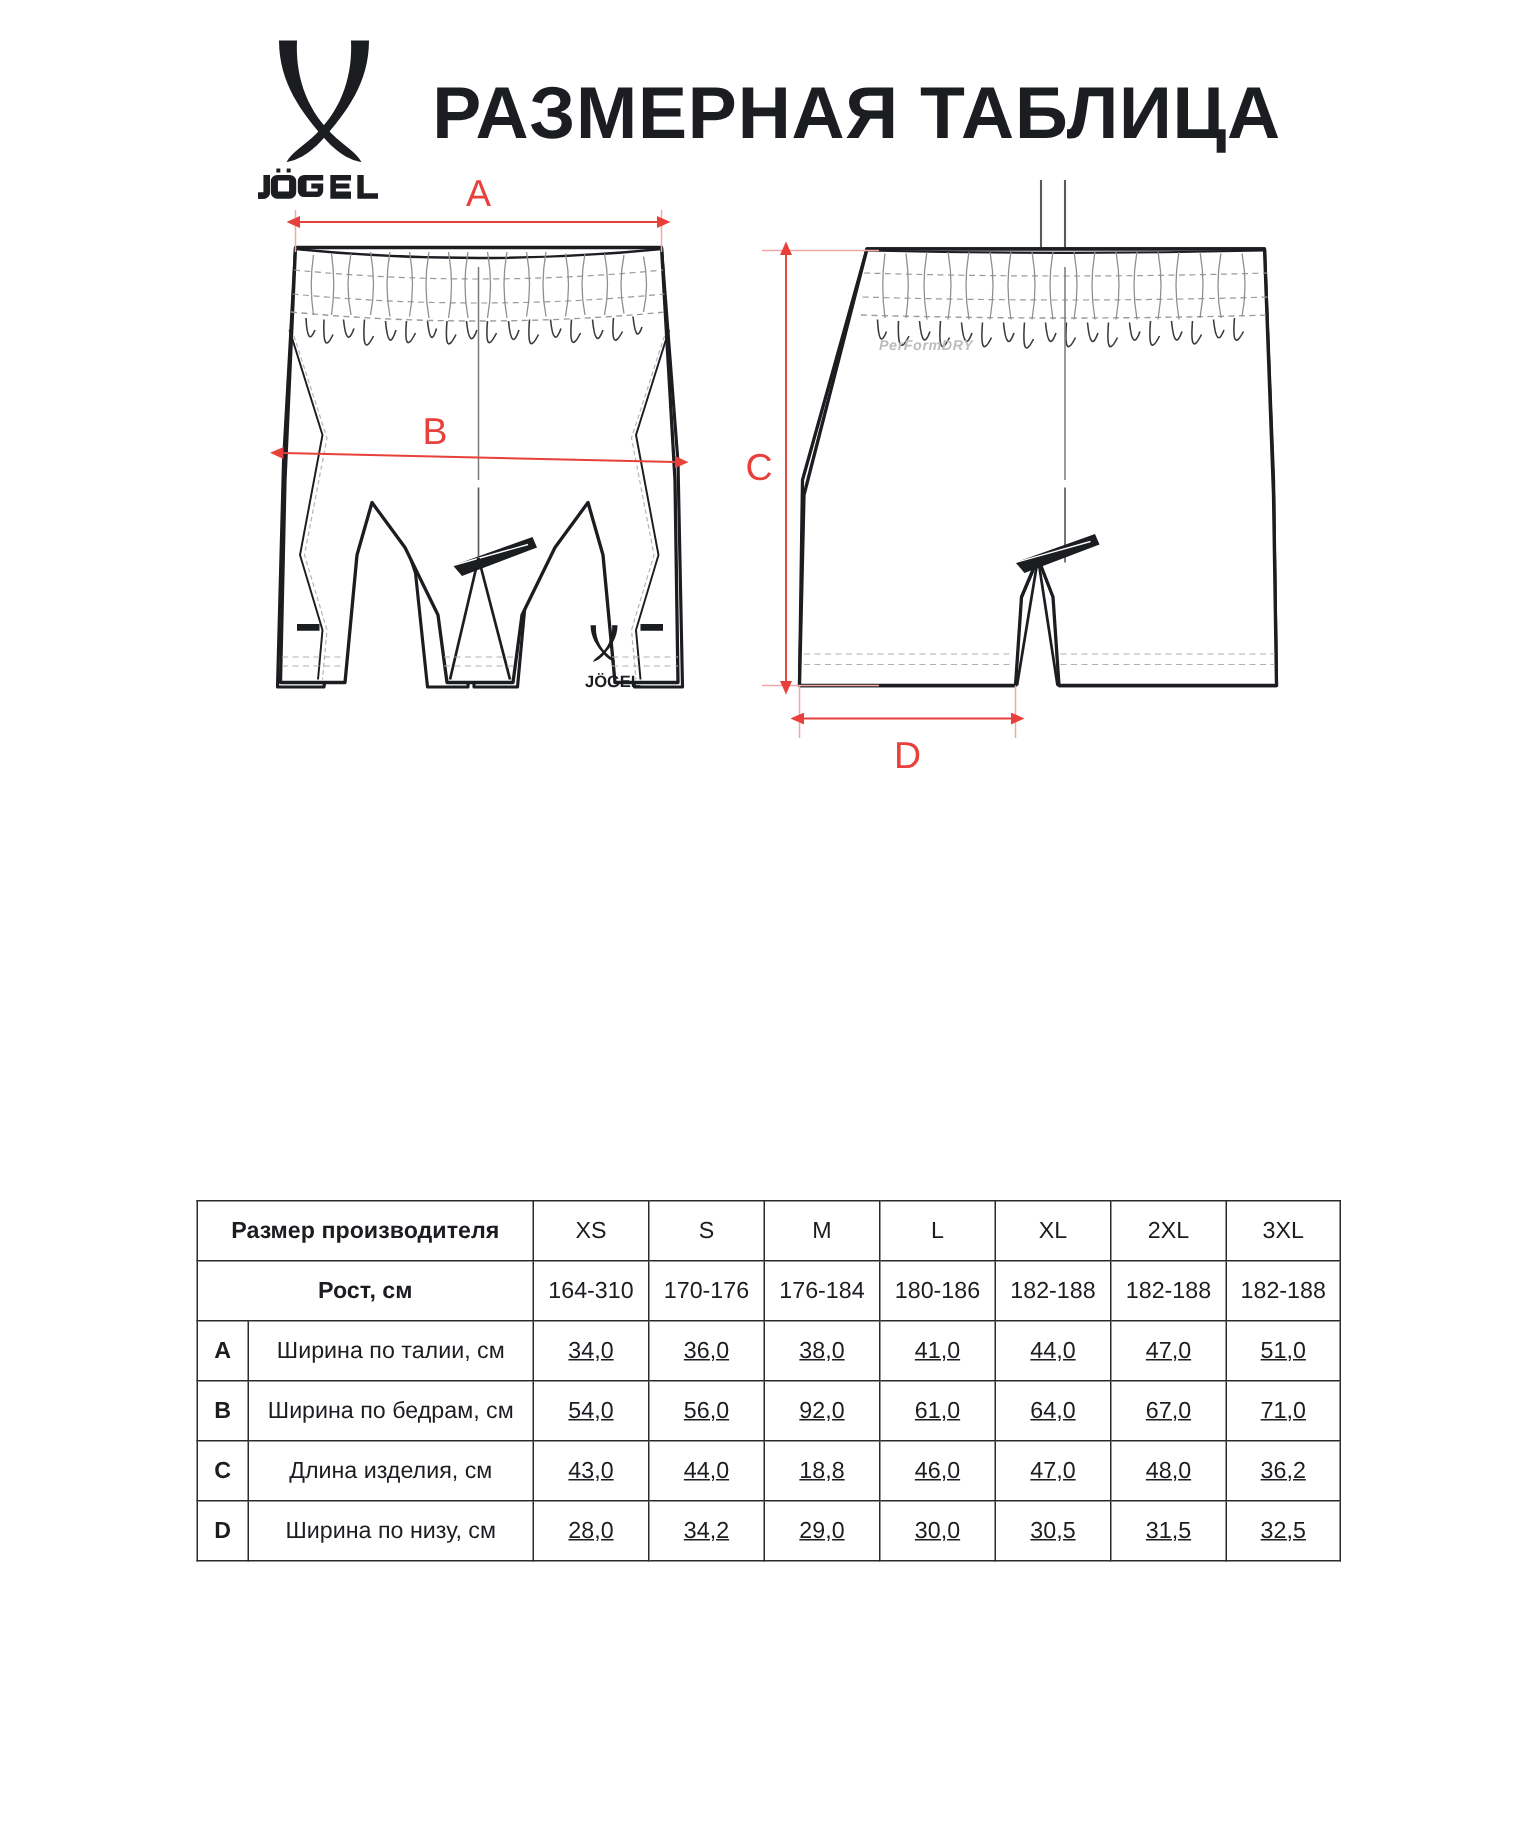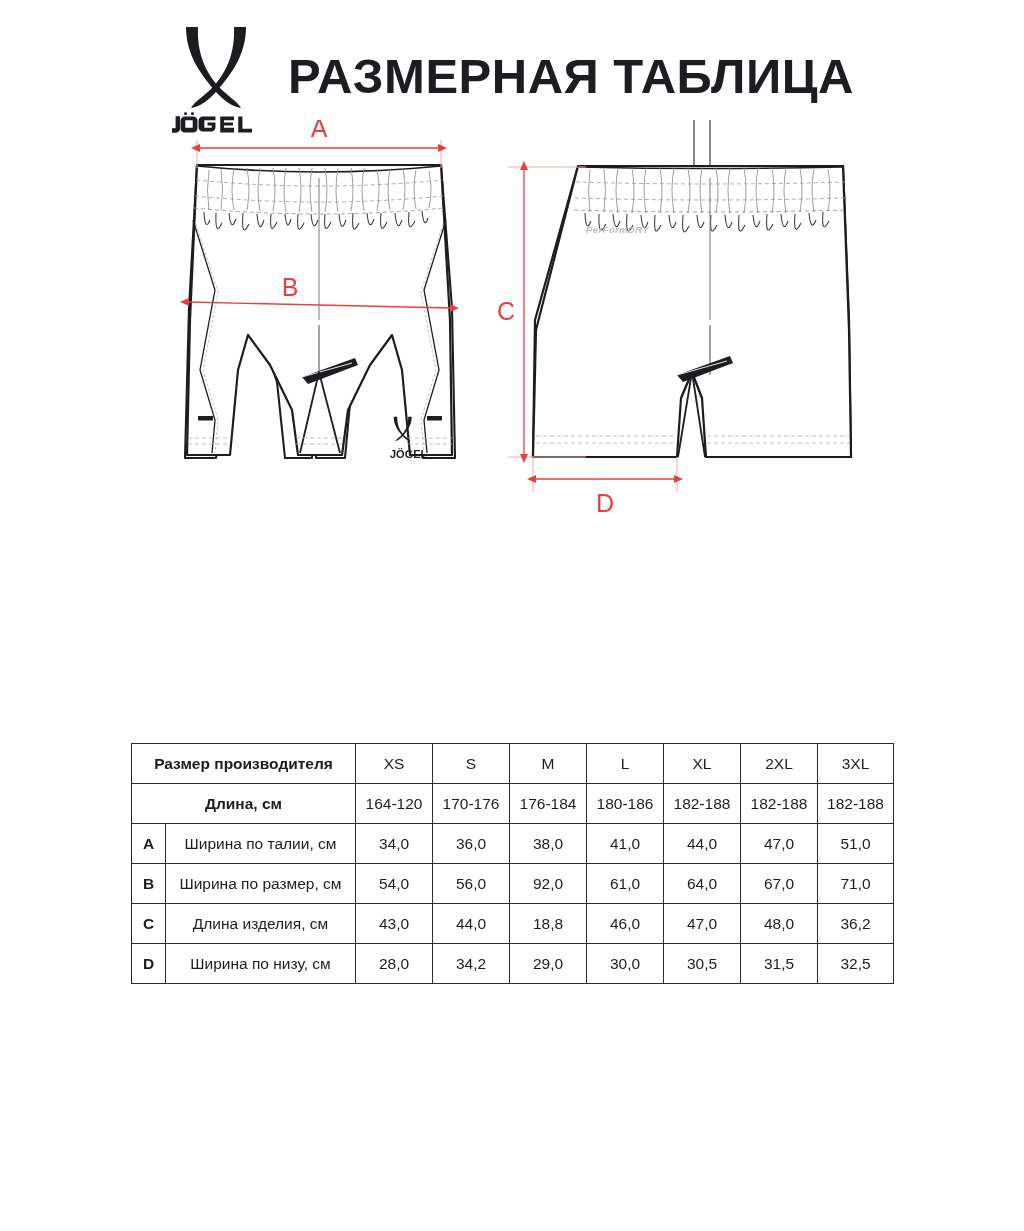--- a/index.html
+++ b/index.html
@@ -53,21 +53,21 @@
     position: relative;
     width: 1024px;
     height: 500px;
   }
   .illustration svg { display: block; }
 
   
   .table-wrap {
     position: absolute;
     left: 131px;
-    top: 743px;
+    top: 800px;
     width: 762px;
   }
   table.size-table {
     border-collapse: collapse;
     width: 762px;
     table-layout: fixed;
   }
   table.size-table td {
     border: 1.5px solid #2b2b2b;
     height: 40px;
@@ -88,21 +88,21 @@
     font-weight: bold;
     font-size: 17px;
     width: 34px;
   }
   td.row-desc {
     text-align: left;
     padding-left: 12px;
     font-size: 15px;
   }
   td.size-col { font-size: 15.5px; }
-  td.val-col { font-size: 15.5px; }
+  td.val-col { font-size: 15.5px; text-decoration: underline; }
 </style>
 </head>
 <body>
 
 <div class="header">
 
   <div class="brand-logo">
     <svg class="brand-mark" width="78" height="88" viewBox="0 0 78 88">
       <path d="M9 6 C9 34, 24 54, 40 72 C50 83, 58 86, 64 87 C60 80, 52 76, 44 68 C26 50, 20 28, 21 6 Z" fill="#1b1d21"></path>
       <path d="M69 6 C69 34, 54 54, 38 72 C28 83, 20 86, 14 87 C18 80, 26 76, 34 68 C52 50, 58 28, 57 6 Z" fill="#1b1d21"></path>
@@ -357,22 +357,22 @@
         <td class="size-col">S</td>
         <td class="size-col">M</td>
         <td class="size-col">L</td>
         <td class="size-col">XL</td>
         <td class="size-col">2XL</td>
         <td class="size-col">3XL</td>
       </tr>
 
 
       <tr>
-        <td class="hdr-label" colspan="2">Длина, см</td>
-        <td>164-120</td>
+        <td class="hdr-label" colspan="2">Рост, см</td>
+        <td>164-310</td>
         <td>170-176</td>
         <td>176-184</td>
         <td>180-186</td>
         <td>182-188</td>
         <td>182-188</td>
         <td>182-188</td>
       </tr>
 
       <tr>
         <td class="row-letter">A</td>
@@ -381,21 +381,21 @@
         <td class="val-col">36,0</td>
         <td class="val-col">38,0</td>
         <td class="val-col">41,0</td>
         <td class="val-col">44,0</td>
         <td class="val-col">47,0</td>
         <td class="val-col">51,0</td>
       </tr>
 
       <tr>
         <td class="row-letter">B</td>
-        <td class="row-desc">Ширина по размер, см</td>
+        <td class="row-desc">Ширина по бедрам, см</td>
         <td class="val-col">54,0</td>
         <td class="val-col">56,0</td>
         <td class="val-col">92,0</td>
         <td class="val-col">61,0</td>
         <td class="val-col">64,0</td>
         <td class="val-col">67,0</td>
         <td class="val-col">71,0</td>
       </tr>
 
       <tr>

